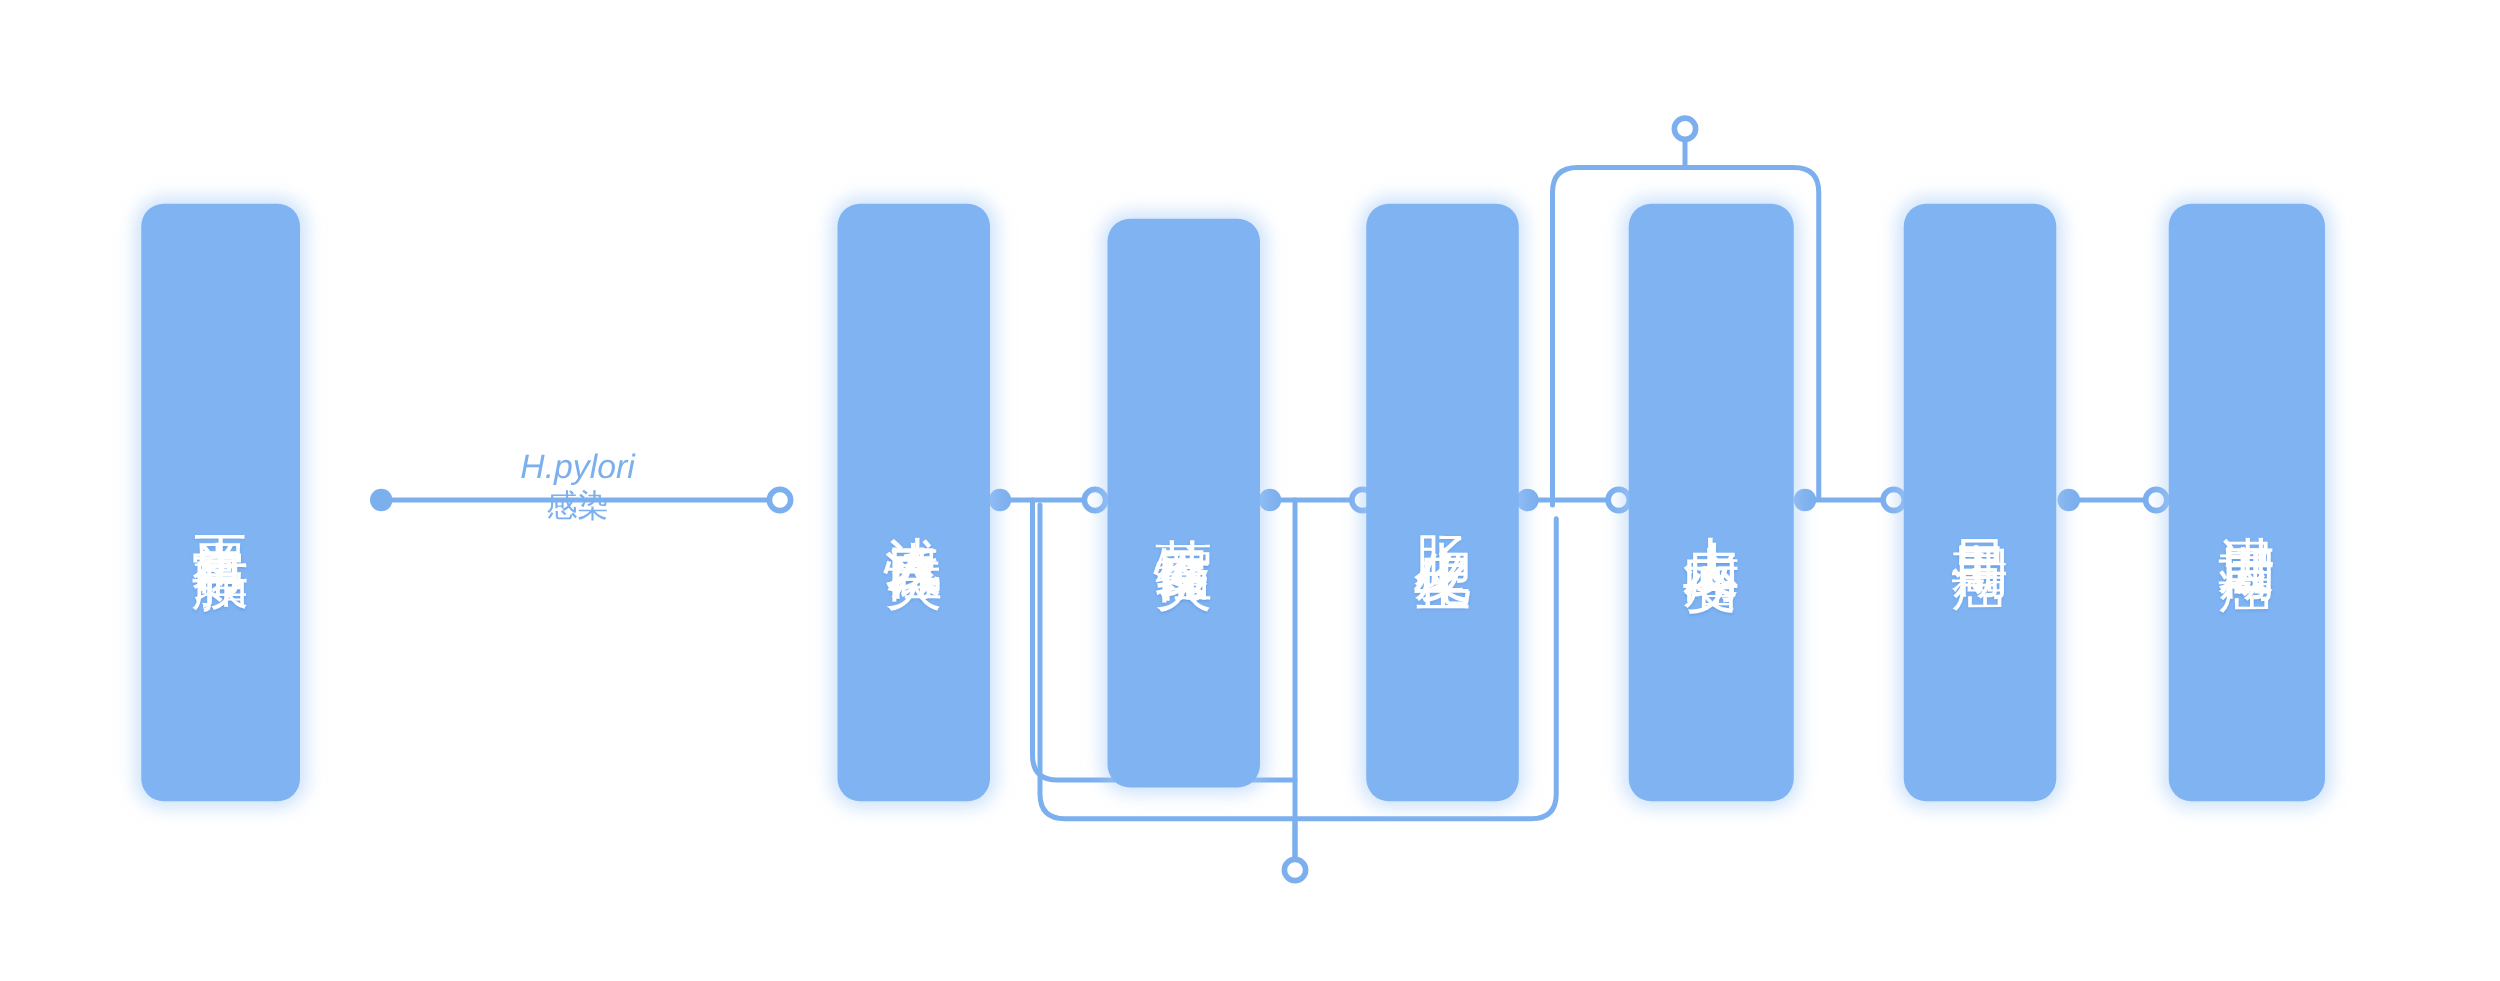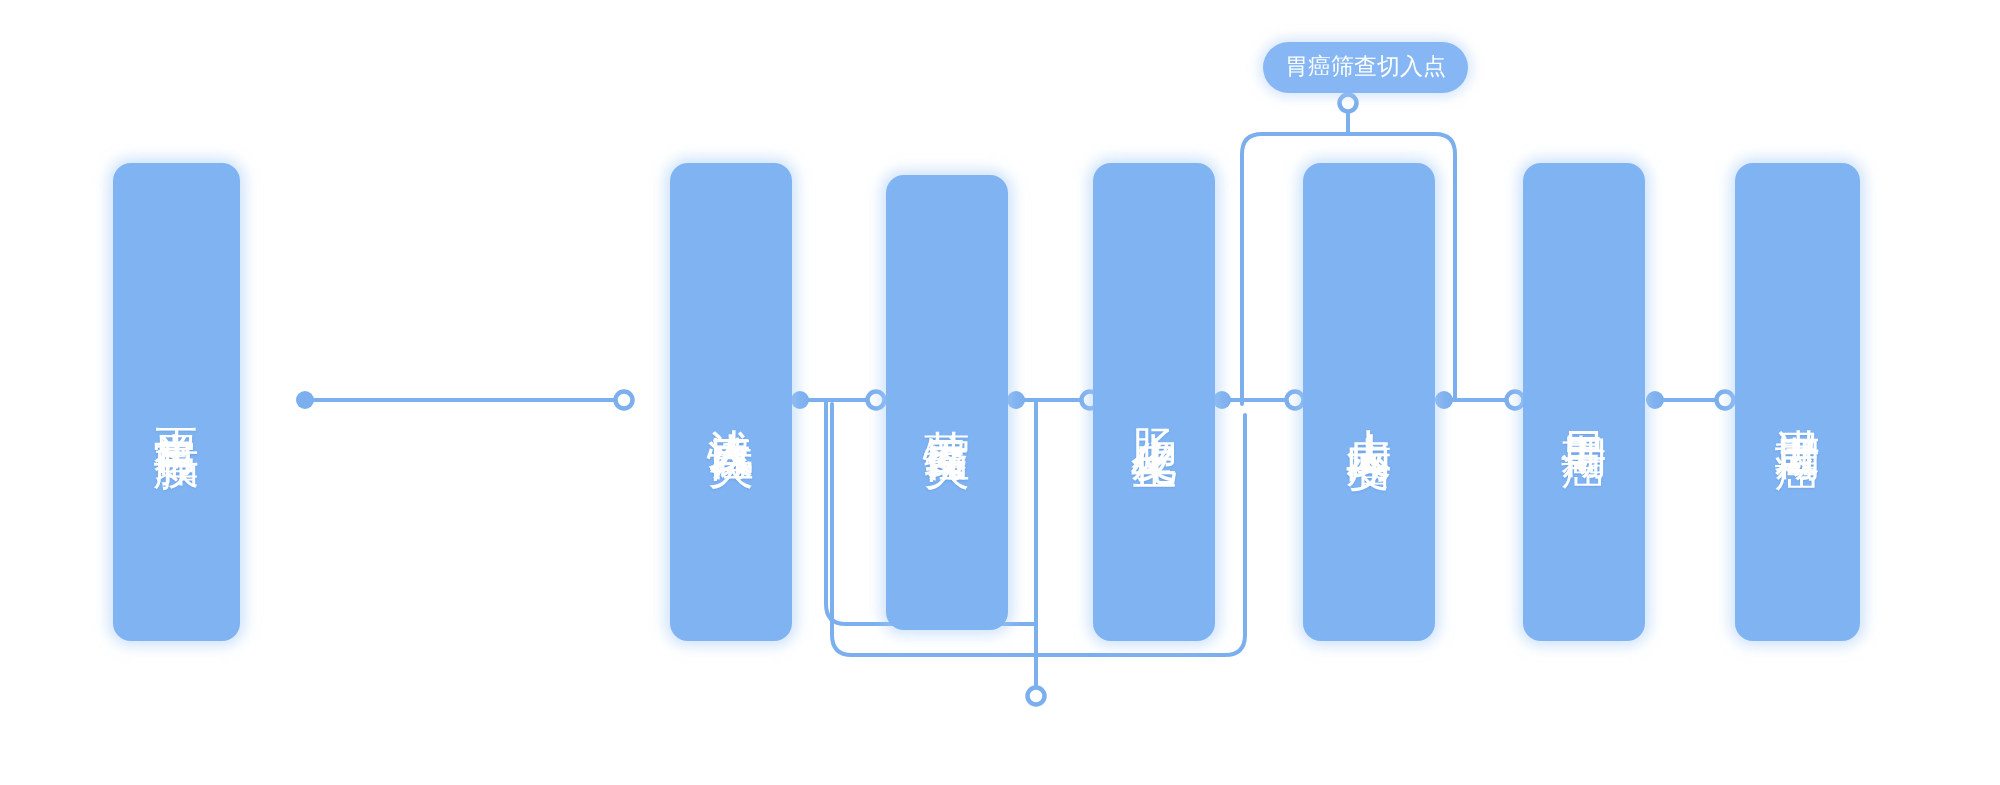--- a/index.html
+++ b/index.html
@@ -156,17 +156,20 @@
   </div>
 
   <div class="node" style="left:1523px;top:163px;width:122px;height:478px;">
     <span class="node-label">早期胃癌</span>
   </div>
 
   <div class="node" style="left:1735px;top:163px;width:125px;height:478px;">
     <span class="node-label">进展期胃癌</span>
   </div>
 
+  <div class="edge-label" style="left:372px;top:358px;width:180px;">
+    <span class="l1">H.pylori</span>
+    <span class="l2">感染</span>
+  </div>
 
-  <div class="pill" style="left:1263px;top:42px;">胃癌筛查切入点</div>
 
 
 </div>
 
 </body></html>

